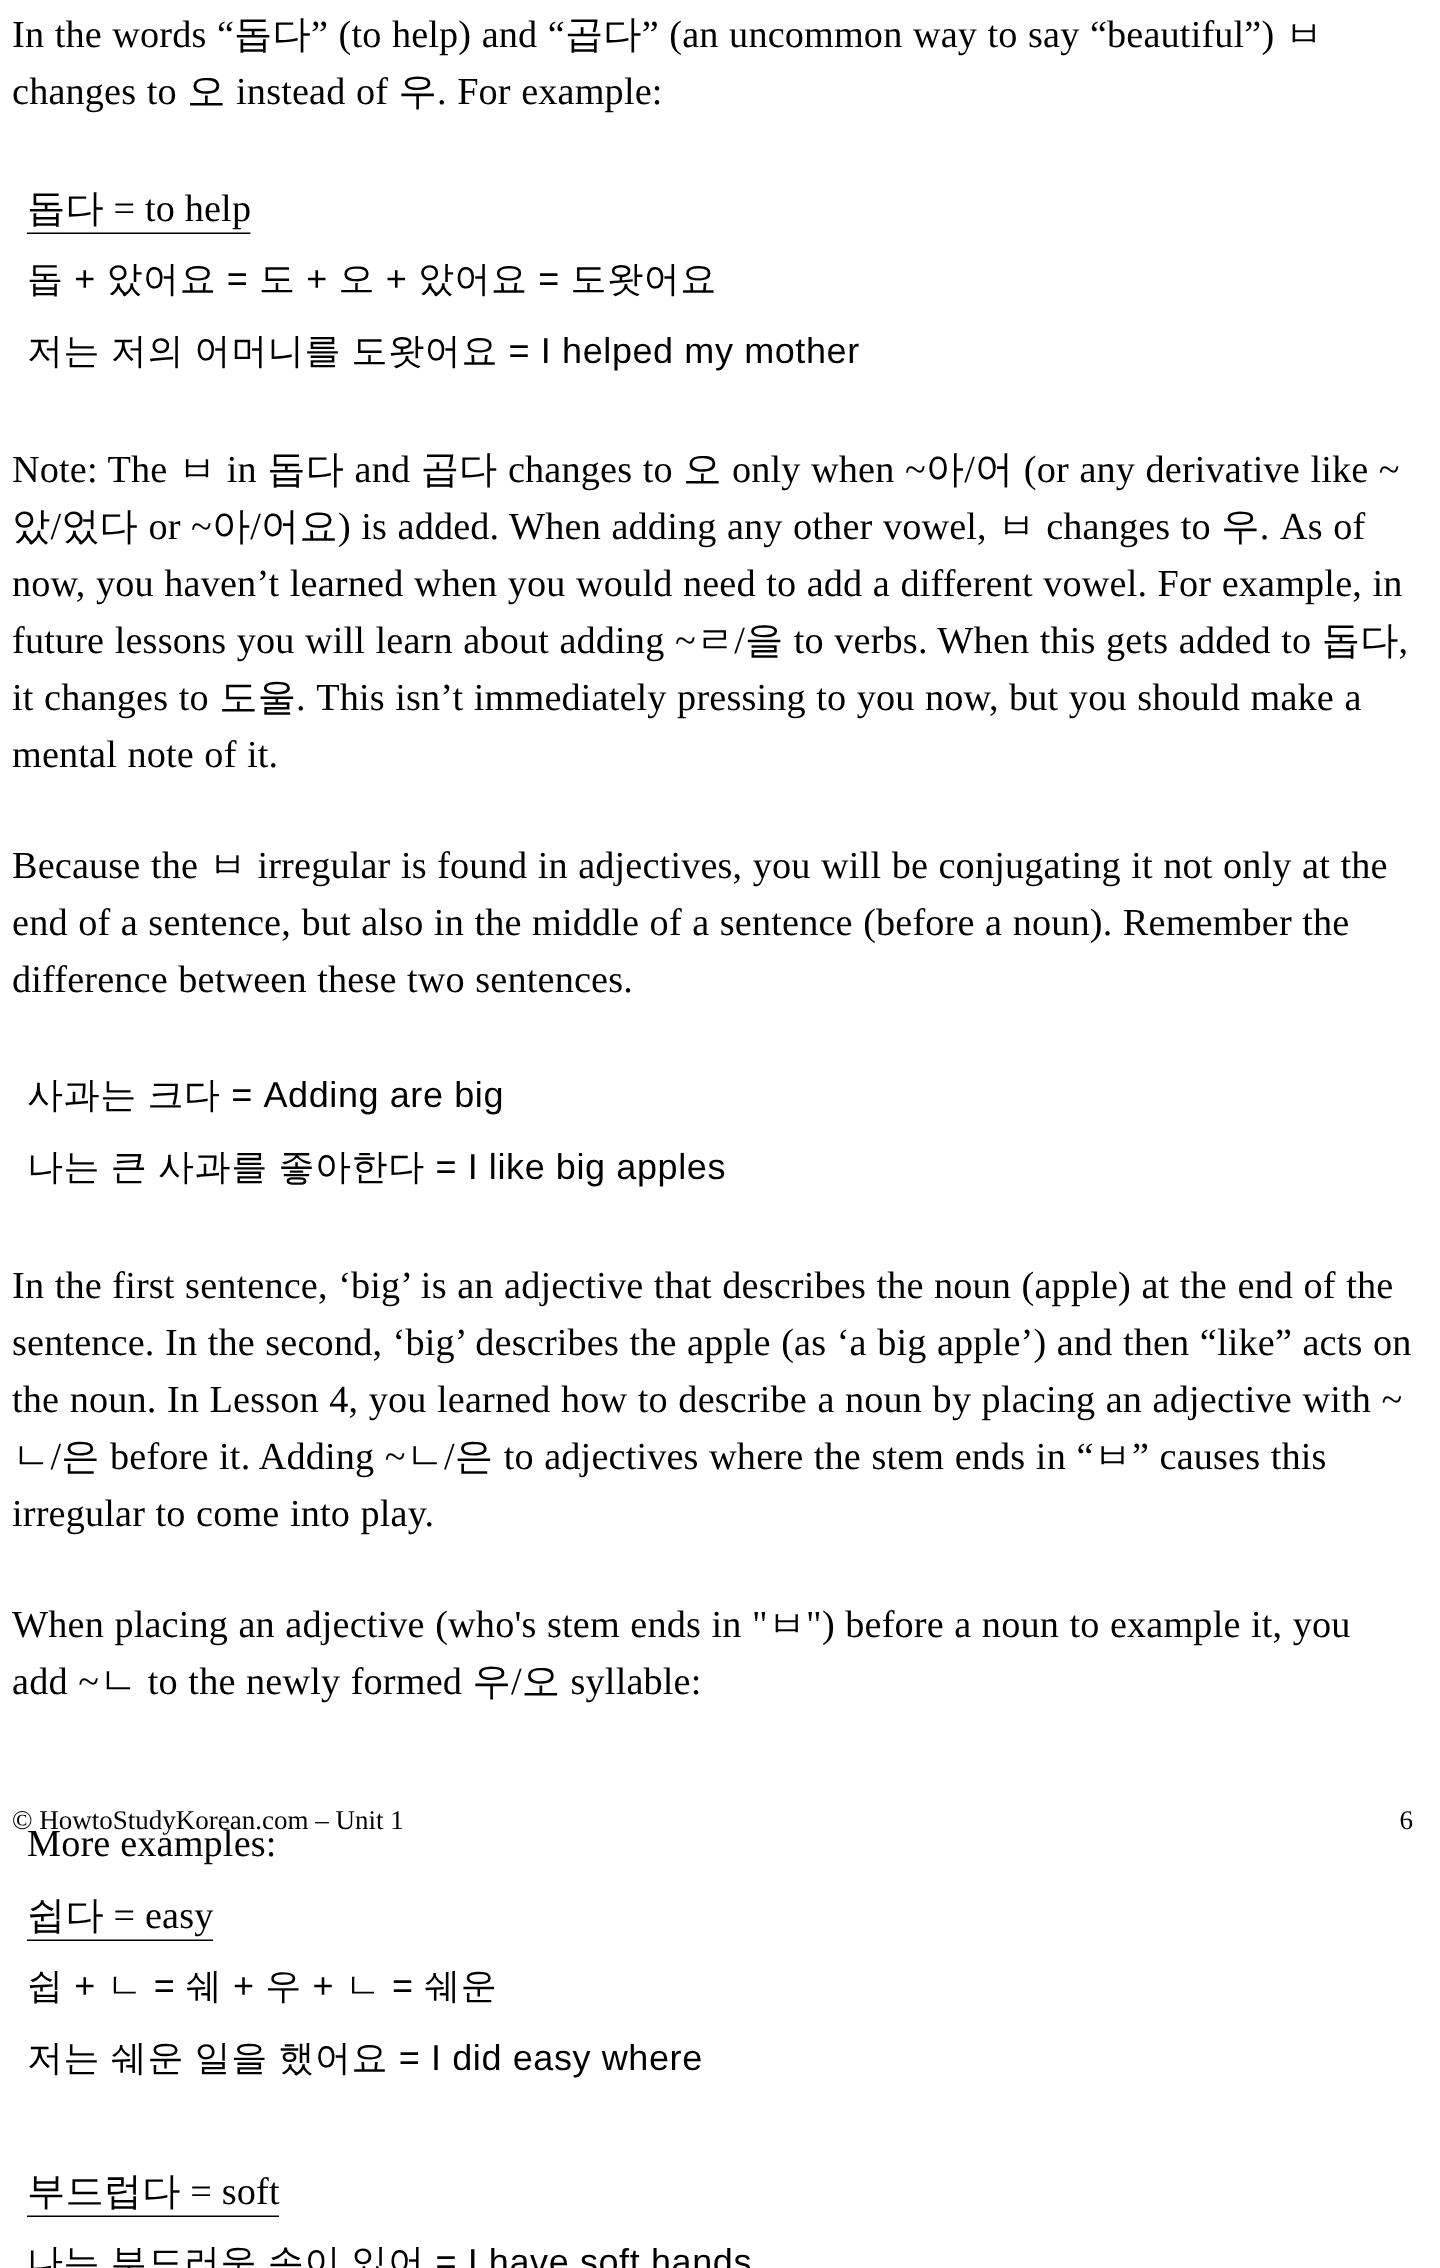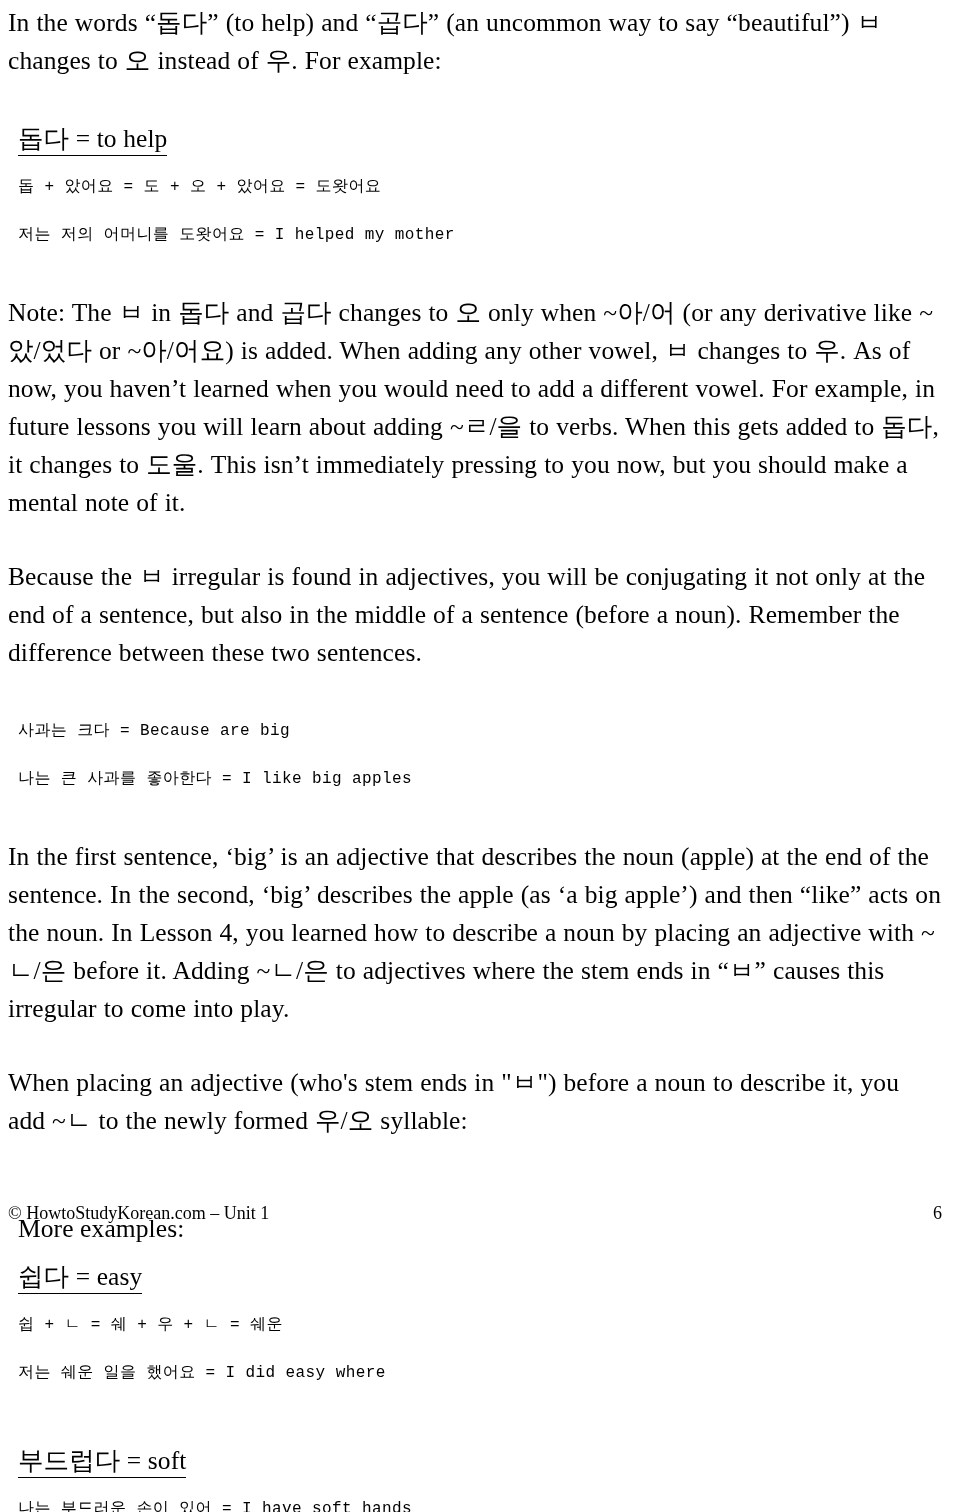--- a/index.html
+++ b/index.html
@@ -42,22 +42,22 @@
     font-size: 25.5px;
     white-space: nowrap;
   }
   .underlined {
     display: inline-block;
     border-bottom: 1.6px solid #000;
     padding-bottom: 1px;
     line-height: 30px;
   }
   .kr {
-    font-family: Liberation Mono, monospace;
-    font-size: 16px;
+    font-family: Liberation Sans, sans-serif;
+    font-size: 24px;
     letter-spacing: 0.4px;
   }
   .footer {
     position: absolute;
     left: 8px;
     right: 18px;
     bottom: 12px;
     display: flex;
     justify-content: space-between;
     align-items: baseline;
@@ -88,31 +88,31 @@
 
     <p class="para">Note: The ㅂ in 돕다 and 곱다 changes to 오 only when ~아/어 (or any derivative like ~았/었다 or ~아/어요) is added. When adding any other vowel, ㅂ changes to 우. As of now, you haven’t learned when you would need to add a different vowel. For example, in future lessons you will learn about adding ~ㄹ/을 to verbs. When this gets added to 돕다, it changes to 도울. This isn’t immediately pressing to you now, but you should make a mental note of it.</p>
 
     <div class="gap-lg"></div>
 
     <p class="para">Because the ㅂ  irregular is found in adjectives, you will be conjugating it not only at the end of a sentence, but also in the middle of a sentence (before a noun). Remember the difference between these two sentences.</p>
 
     <div class="gap-md"></div>
 
     <div class="block-lines">
-      <div class="kline kr">사과는 크다 = Because are big</div>
+      <div class="kline kr">사과는 크다 = Adding are big</div>
       <div class="kline kr">나는 큰 사과를 좋아한다 = I like big apples</div>
     </div>
 
     <div class="gap-md"></div>
 
     <p class="para">In the first sentence, ‘big’ is an adjective that describes the noun (apple) at the end of the sentence. In the second, ‘big’ describes the apple (as ‘a big apple’) and then “like” acts on the noun. In Lesson 4, you learned how to describe a noun by placing an adjective with ~ㄴ/은 before it. Adding ~ㄴ/은 to adjectives where the stem ends in “ㅂ” causes this irregular to come into play.</p>
 
     <div class="gap-lg"></div>
 
-    <p class="para">When placing an adjective (who's stem ends in "ㅂ")  before a noun to describe it, you add ~ㄴ to the newly formed 우/오 syllable:</p>
+    <p class="para">When placing an adjective (who's stem ends in "ㅂ")  before a noun to example it, you add ~ㄴ to the newly formed 우/오 syllable:</p>
 
     <div class="gap-md"></div>
 
 
     <div class="gap-md"></div>
 
     <div class="block-lines">
       <div class="kline">More examples:</div>
       <div class="kline"><span class="underlined">쉽다 = easy</span></div>
       <div class="kline kr">쉽 + ㄴ = 쉐 + 우 + ㄴ = 쉐운</div>

